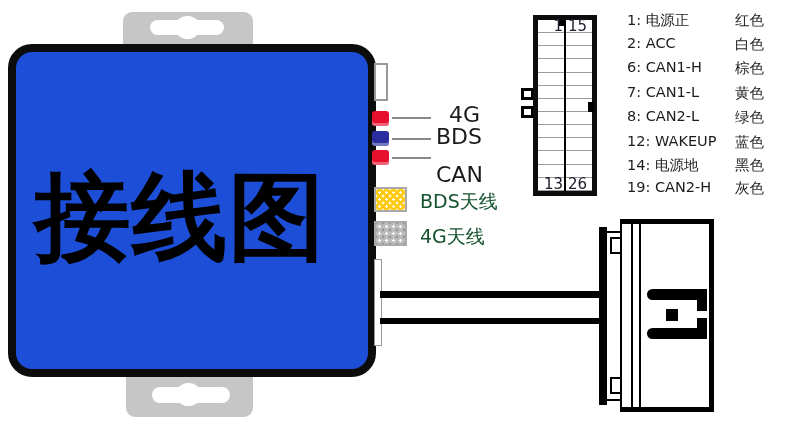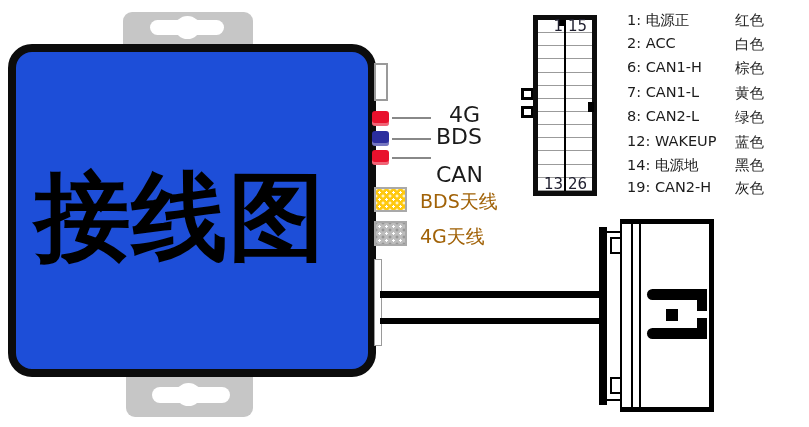--- a/index.html
+++ b/index.html
@@ -43,21 +43,21 @@
   #pad-bds{
     left:374px;top:187px;width:33px;height:25px;background-color:#ffc90e;
     background-image:radial-gradient(#ffffff 1.3px,transparent 1.4px),radial-gradient(#ffffff 1.3px,transparent 1.4px);
     background-size:7px 7px;background-position:0 0,3.5px 3.5px;
   }
   #pad-4g{
     left:374px;top:221px;width:33px;height:25px;background-color:#bdbdbd;
     background-image:radial-gradient(#ffffff 1.3px,transparent 1.4px),radial-gradient(#8a8a8a 1.2px,transparent 1.3px);
     background-size:7px 7px;background-position:0 0,3.5px 3.5px;
   }
-  .antenna-label{font-size:19px;color:#a16207;}
+  .antenna-label{font-size:19px;color:#14532d;}
 
   
   .cable-bar{background:#000000;}
   #cable-bar-1{left:380px;top:291px;width:227px;height:7px;}
   #cable-bar-2{left:380px;top:318px;width:228px;height:6px;}
 
   
   #pin-frame{
     left:533px;top:15px;width:64px;height:181px;box-sizing:border-box;
     border:5px solid #0d0d0d;background:#ffffff;

